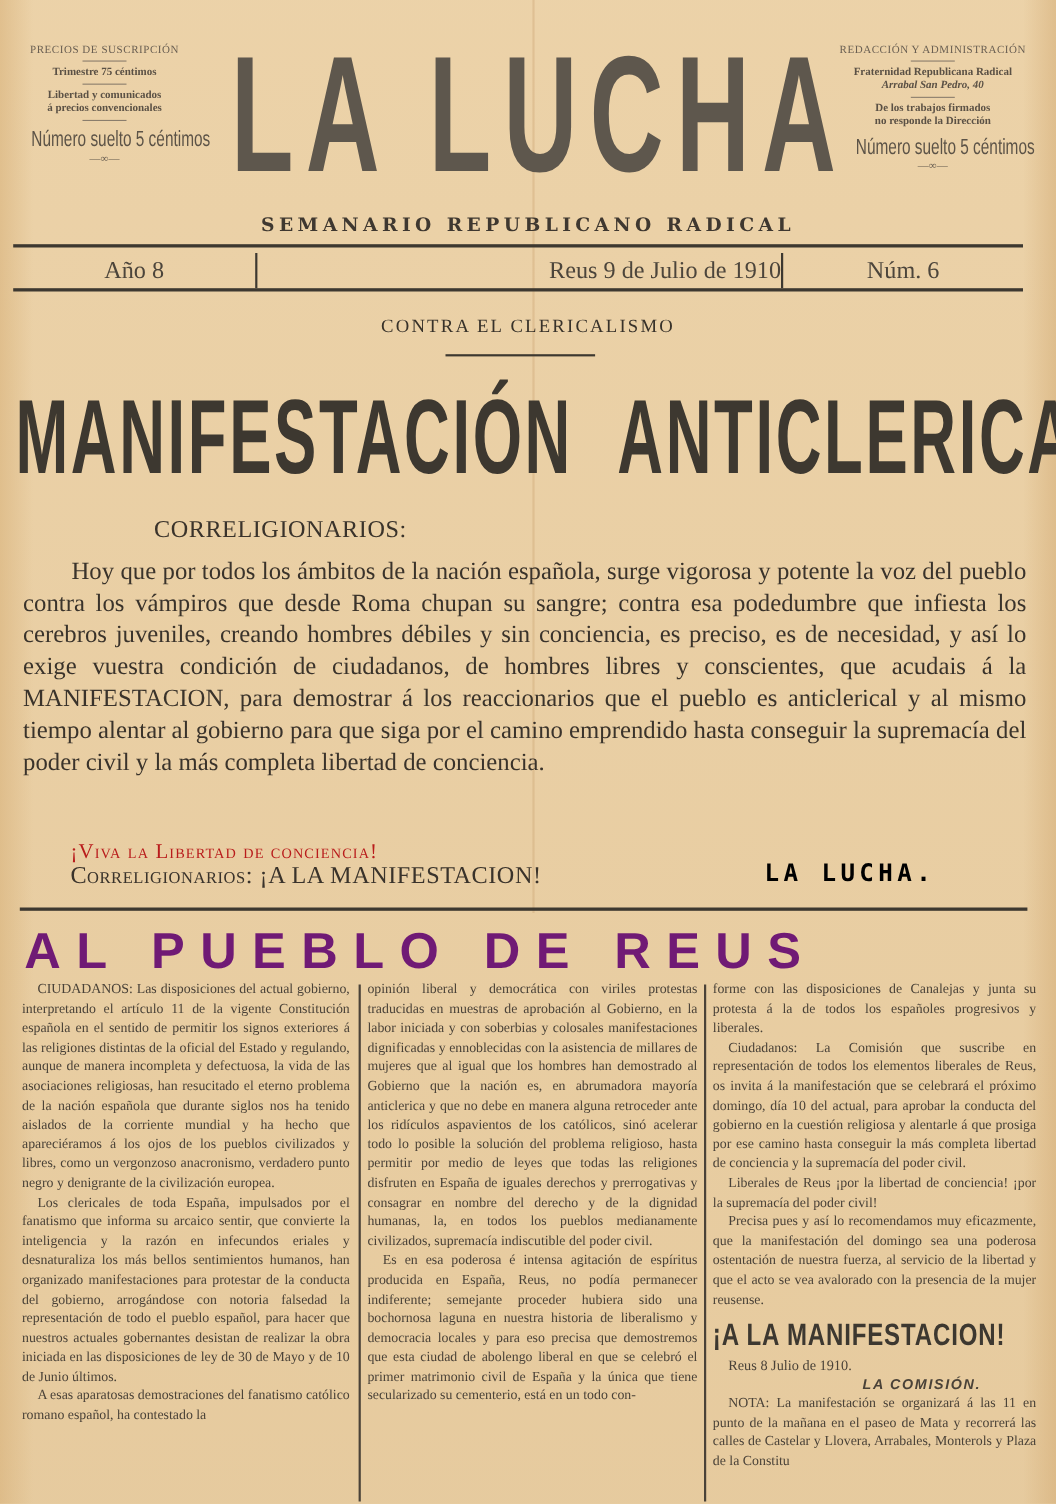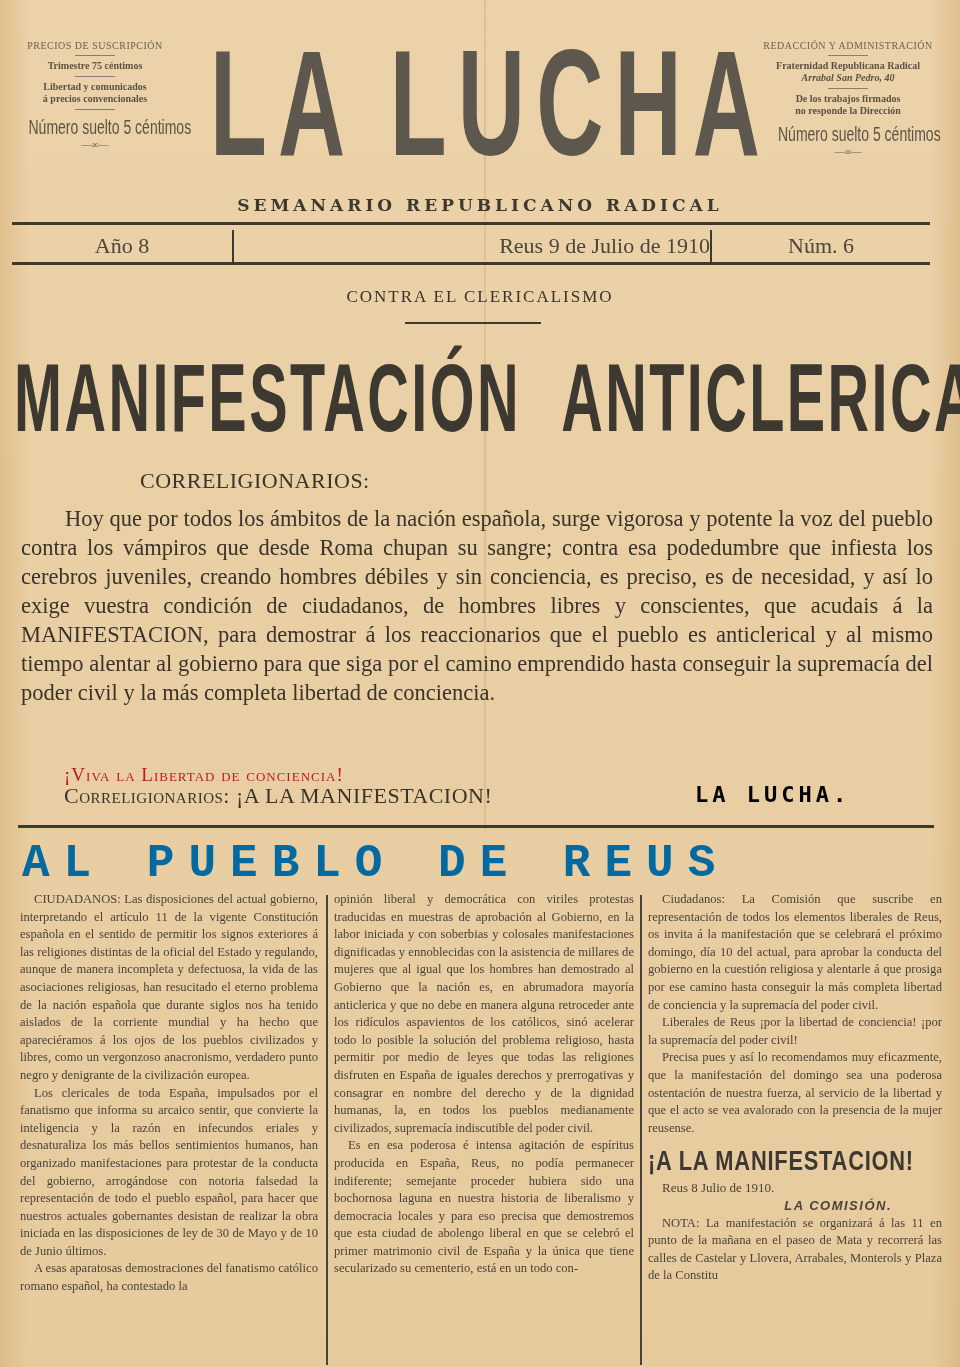--- a/index.html
+++ b/index.html
@@ -51,21 +51,21 @@
   .salute { position:absolute; left:140px; top:468px; font-size:22px; letter-spacing:0.5px; color:#3a332b; }
   .manifesto { position:absolute; left:17px; top:500px; width:920px; font-size:22.5px; line-height:29px; text-align:justify; color:#3a332b; }
   .manifesto p { margin:4px; text-indent:44px; }
   .cry1 { position:absolute; left:64px; top:735px; font-size:22px; color:#3a332b; font-variant:small-caps; letter-spacing:0.5px;margin-top:48px; }
   .cry2 { position:absolute; left:64px; top:764px; font-size:19px; color:#b91c1c; font-variant:small-caps; letter-spacing:1px; }
   .sig1 { position:absolute; left:695px; top:782px; font-family:"DejaVu Sans Mono", monospace; font-weight:bold; font-size:22px; letter-spacing:4px; color:#000000; }
 
   .rule2 { position:absolute; left:18px; top:825px; width:916px; height:3px; background:#3d3830; }
   .headline2 {
     position:absolute; left:22px; top:838px; width:920px; text-align:justify;
-    font-family:Liberation Mono, monospace; font-weight:bold; font-size:46px; line-height:52px; color:#0369a1; letter-spacing:14px; white-space:nowrap;
+    font-family:Liberation Sans, sans-serif; font-weight:bold; font-size:46px; line-height:52px; color:#701a75; letter-spacing:14px; white-space:nowrap;
   }
 
   .col { position:absolute; top:891px; font-family:"Liberation Serif", serif; font-size:12.6px; line-height:17.6px; text-align:justify; color:#4a4238; }
   .col p { margin:0; text-indent:14px; }
   .col p.noind { text-indent:0; }
   .c1 { left:20px; width:298px; }
   .c2 { left:334px; width:300px; }
   .c3 { left:648px; width:294px; }
   .vrule { position:absolute; top:895px; width:2px; height:470px; background:#4a4238; }
 
@@ -142,20 +142,21 @@
   </div>
   <div class="vrule" style="left:326px;"></div>
 
   <div class="col c2">
     <p class="noind">opinión liberal y democrática con viriles protestas traducidas en muestras de aprobación al Gobierno, en la labor iniciada y con soberbias y colosales manifestaciones dignificadas y ennoblecidas con la asistencia de millares de mujeres que al igual que los hombres han demostrado al Gobierno que la nación es, en abrumadora mayoría anticlerica y que no debe en manera alguna retroceder ante los ridículos aspavientos de los católicos, sinó acelerar todo lo posible la solución del problema religioso, hasta permitir por medio de leyes que todas las religiones disfruten en España de iguales derechos y prerrogativas y consagrar en nombre del derecho y de la dignidad humanas, la, en todos los pueblos medianamente civilizados, supremacía indiscutible del poder civil.</p>
     <p>Es en esa poderosa é intensa agitación de espíritus producida en España, Reus, no podía permanecer indiferente; semejante proceder hubiera sido una bochornosa laguna en nuestra historia de liberalismo y democracia locales y para eso precisa que demostremos que esta ciudad de abolengo liberal en que se celebró el primer matrimonio civil de España y la única que tiene secularizado su cementerio, está en un todo con-</p>
   </div>
   <div class="vrule" style="left:640px;"></div>
 
   <div class="col c3">
+    <p class="noind">forme con las disposiciones de Canalejas y junta su protesta á la de todos los españoles progresivos y liberales.</p>
     <p>Ciudadanos: La Comisión que suscribe en representación de todos los elementos liberales de Reus, os invita á la manifestación que se celebrará el próximo domingo, día 10 del actual, para aprobar la conducta del gobierno en la cuestión religiosa y alentarle á que prosiga por ese camino hasta conseguir la más completa libertad de conciencia y la supremacía del poder civil.</p>
     <p>Liberales de Reus ¡por la libertad de conciencia! ¡por la supremacía del poder civil!</p>
     <p>Precisa pues y así lo recomendamos muy eficazmente, que la manifestación del domingo sea una poderosa ostentación de nuestra fuerza, al servicio de la libertad y que el acto se vea avalorado con la presencia de la mujer reusense.</p>
     <div class="cta">¡A LA MANIFESTACION!</div>
     <p class="place">Reus 8 Julio de 1910.</p>
     <div class="comision">LA COMISIÓN.</div>
     <p>NOTA: La manifestación se organizará á las 11 en punto de la mañana en el paseo de Mata y recorrerá las calles de Castelar y Llovera, Arrabales, Monterols y Plaza de la Constitu</p>
   </div>
 </section>
 

